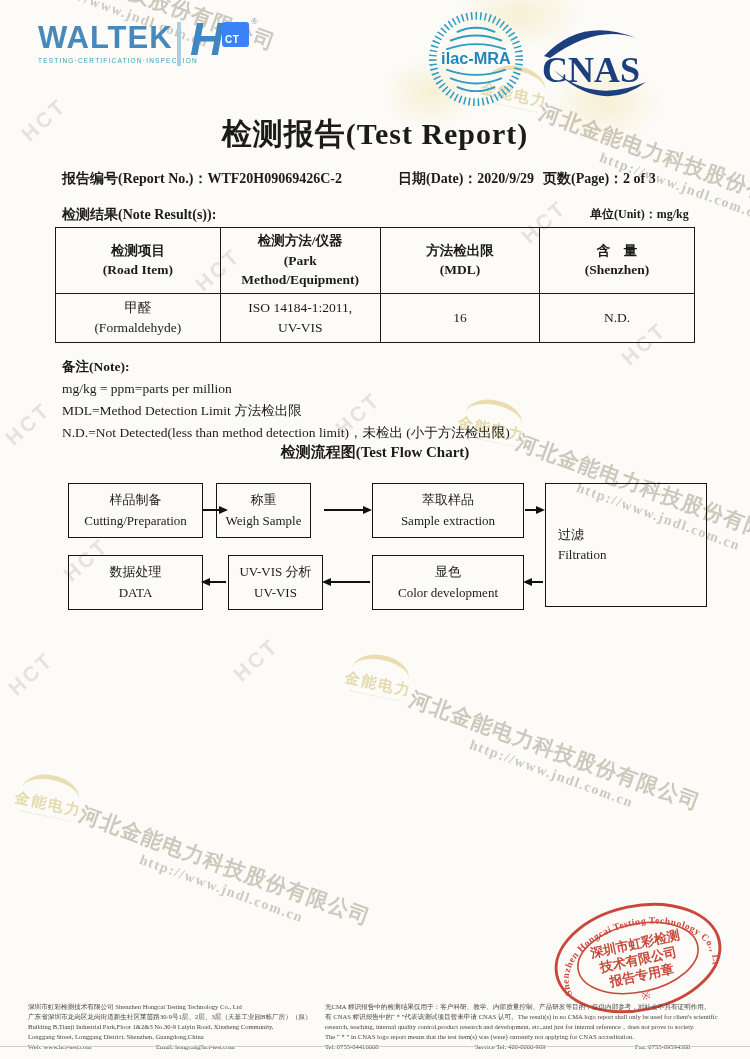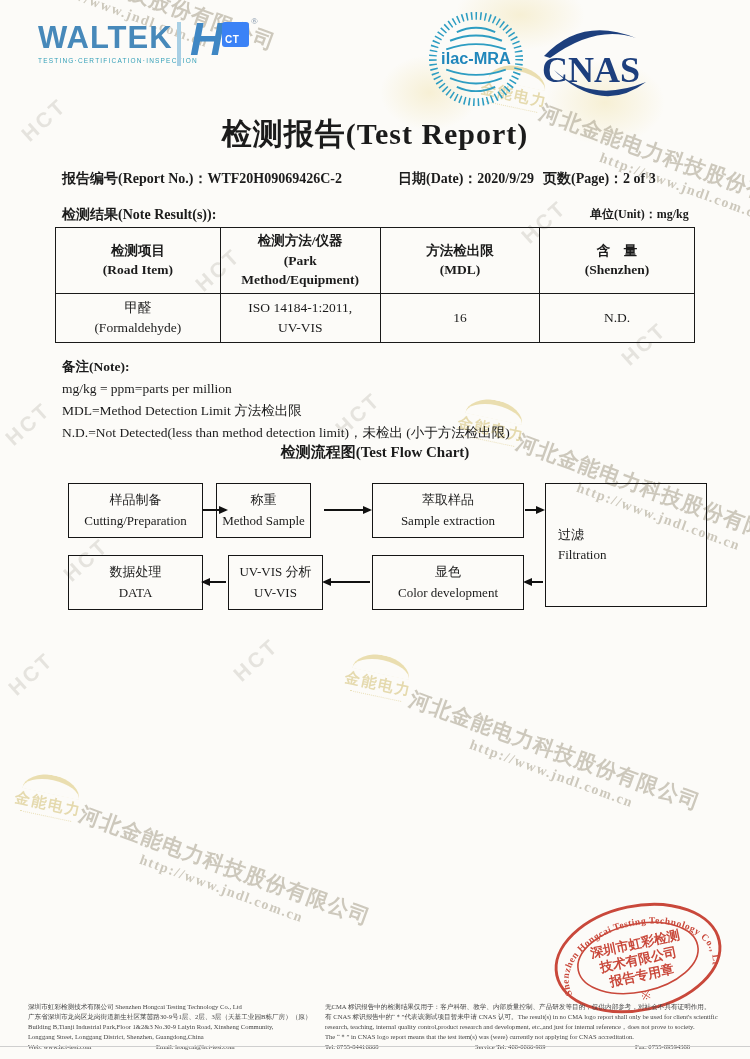--- a/index.html
+++ b/index.html
@@ -250,21 +250,21 @@
   </div>
 
   <div class="abs flow-title">检测流程图(Test Flow Chart)</div>
 
   <div class="fbox" style="left:68px; top:483px; width:133px; height:53px;">
     <div>样品制备</div>
     <div>Cutting/Preparation</div>
   </div>
   <div class="fbox" style="left:216px; top:483px; width:93px; height:53px;">
     <div>称重</div>
-    <div>Method Sample</div>
+    <div>Weigh Sample</div>
   </div>
   <div class="fbox" style="left:372px; top:483px; width:150px; height:53px;">
     <div>萃取样品</div>
     <div>Sample extraction</div>
   </div>
   <div class="fbox left" style="left:545px; top:483px; width:148px; height:122px;">
     <div>过滤</div>
     <div>Filtration</div>
   </div>
   <div class="fbox" style="left:68px; top:555px; width:133px; height:53px;">

